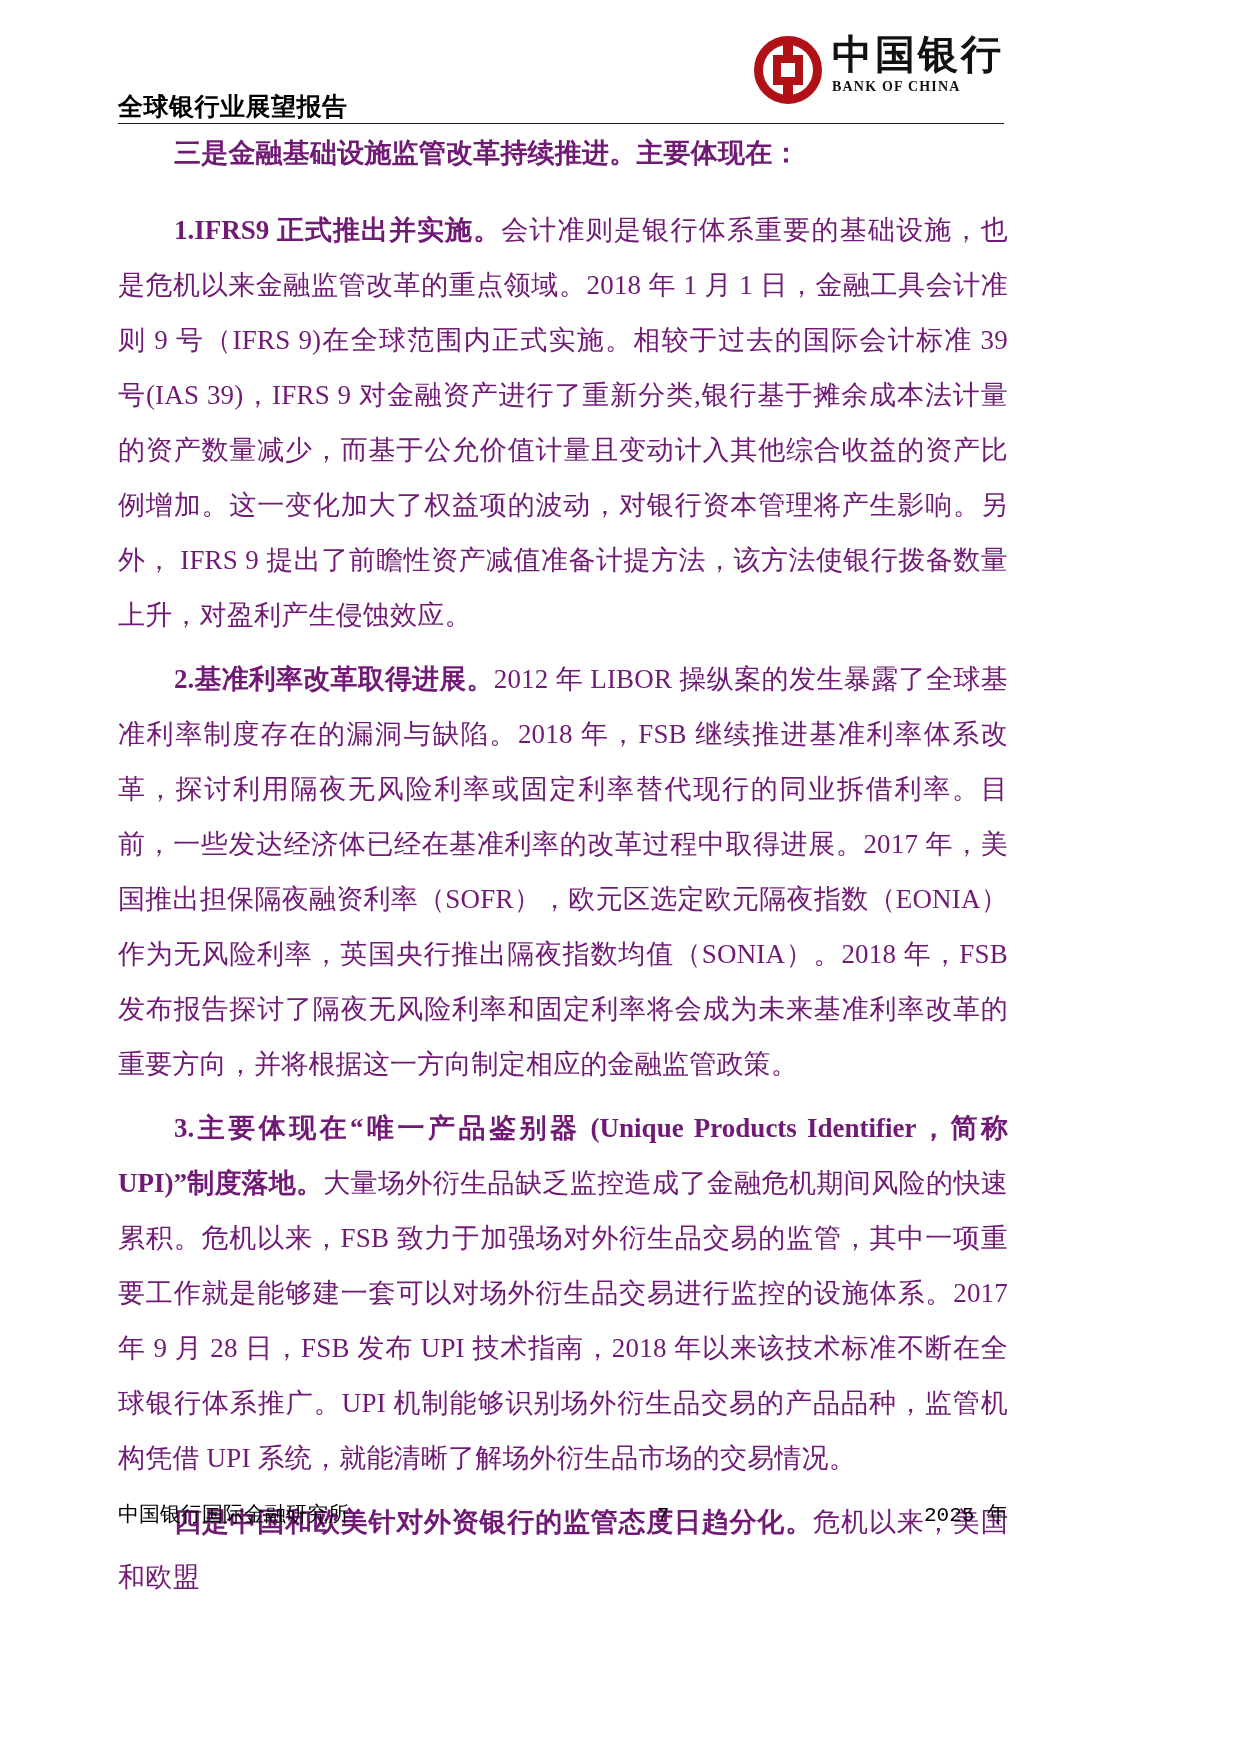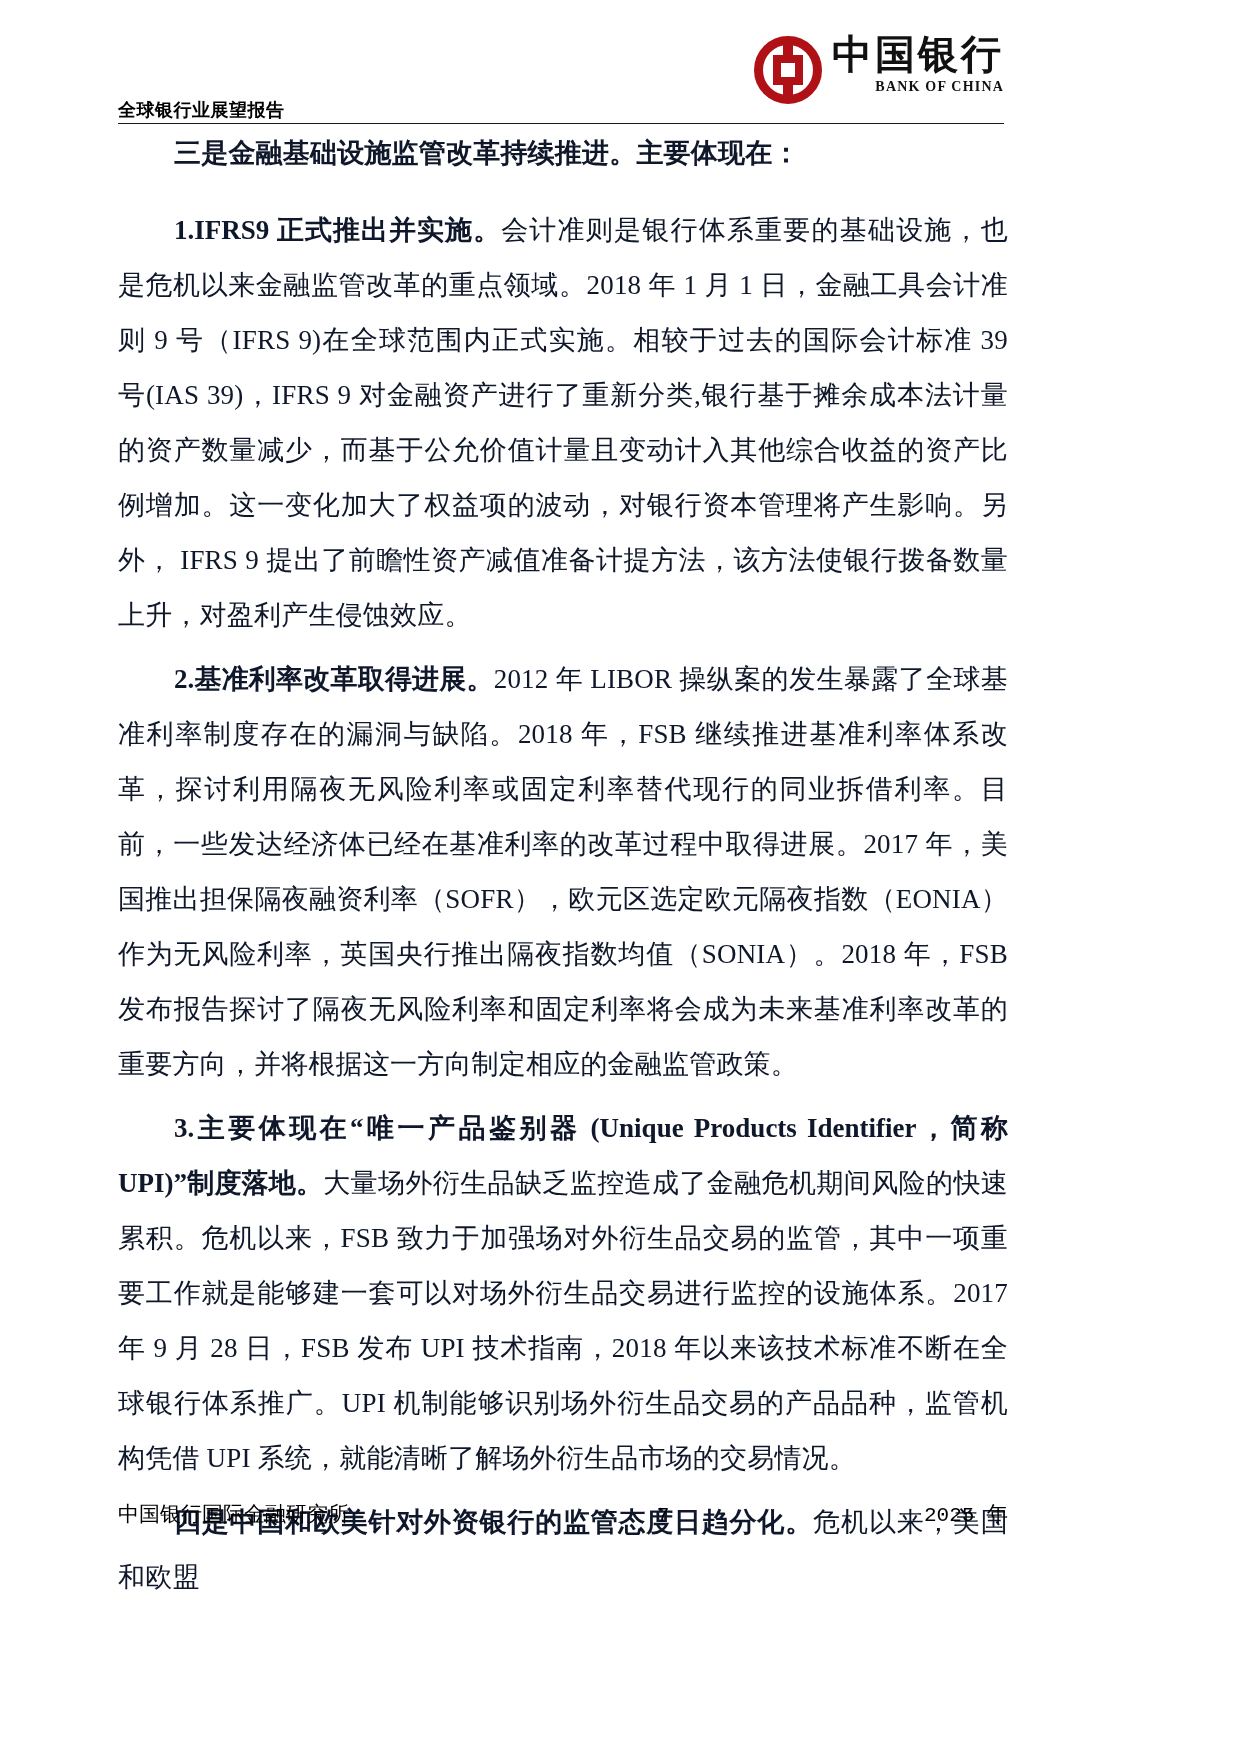--- a/index.html
+++ b/index.html
@@ -38,21 +38,21 @@
     bottom: 0;
     width: 886px;
     height: 0;
     border-bottom: 1.6px solid #1a1a1a;
   }
   .header-title {
     position: absolute;
     left: 0;
     bottom: 5px;
     font-family: "Liberation Sans", "DejaVu Sans", sans-serif;
-    font-size: 18px;
+    font-size: 25px;
     font-weight: 700;
     letter-spacing: 0.5px;
     line-height: 1;
     color: #000;
     white-space: nowrap;
   }
 
   .logo-block {
     position: absolute;
     right: 0;
@@ -104,21 +104,20 @@
     margin-top: -7px;
     width: 14px;
     height: 14px;
     background: #ffffff;
   }
   .logo-text {
     margin-left: 10px;
     display: flex;
     flex-direction: column;
     justify-content: flex-start;
-    text-align: right;
   }
   .logo-cn {
     font-family: "Liberation Serif", "DejaVu Serif", serif;
     font-size: 40px;
     font-weight: 700;
     line-height: 1.05;
     letter-spacing: 3px;
     color: #111111;
     white-space: nowrap;
   }
@@ -139,21 +138,21 @@
     left: 118px;
     width: 890px;
   }
   .para {
     font-size: 27px;
     line-height: 55px;
     text-align: justify;
     text-justify: inter-ideograph;
     margin: 0 0 9px 0;
     letter-spacing: 0.2px;
-    color: #0f172a;
+    color: #701a75;
   }
   .para.gap-lg { margin-bottom: 22px; }
   .indent { text-indent: 56px; }
   .b {
     font-weight: 700;
     letter-spacing: 0;
   }
   .heading-line {
     font-weight: 700;
     font-size: 27px;

